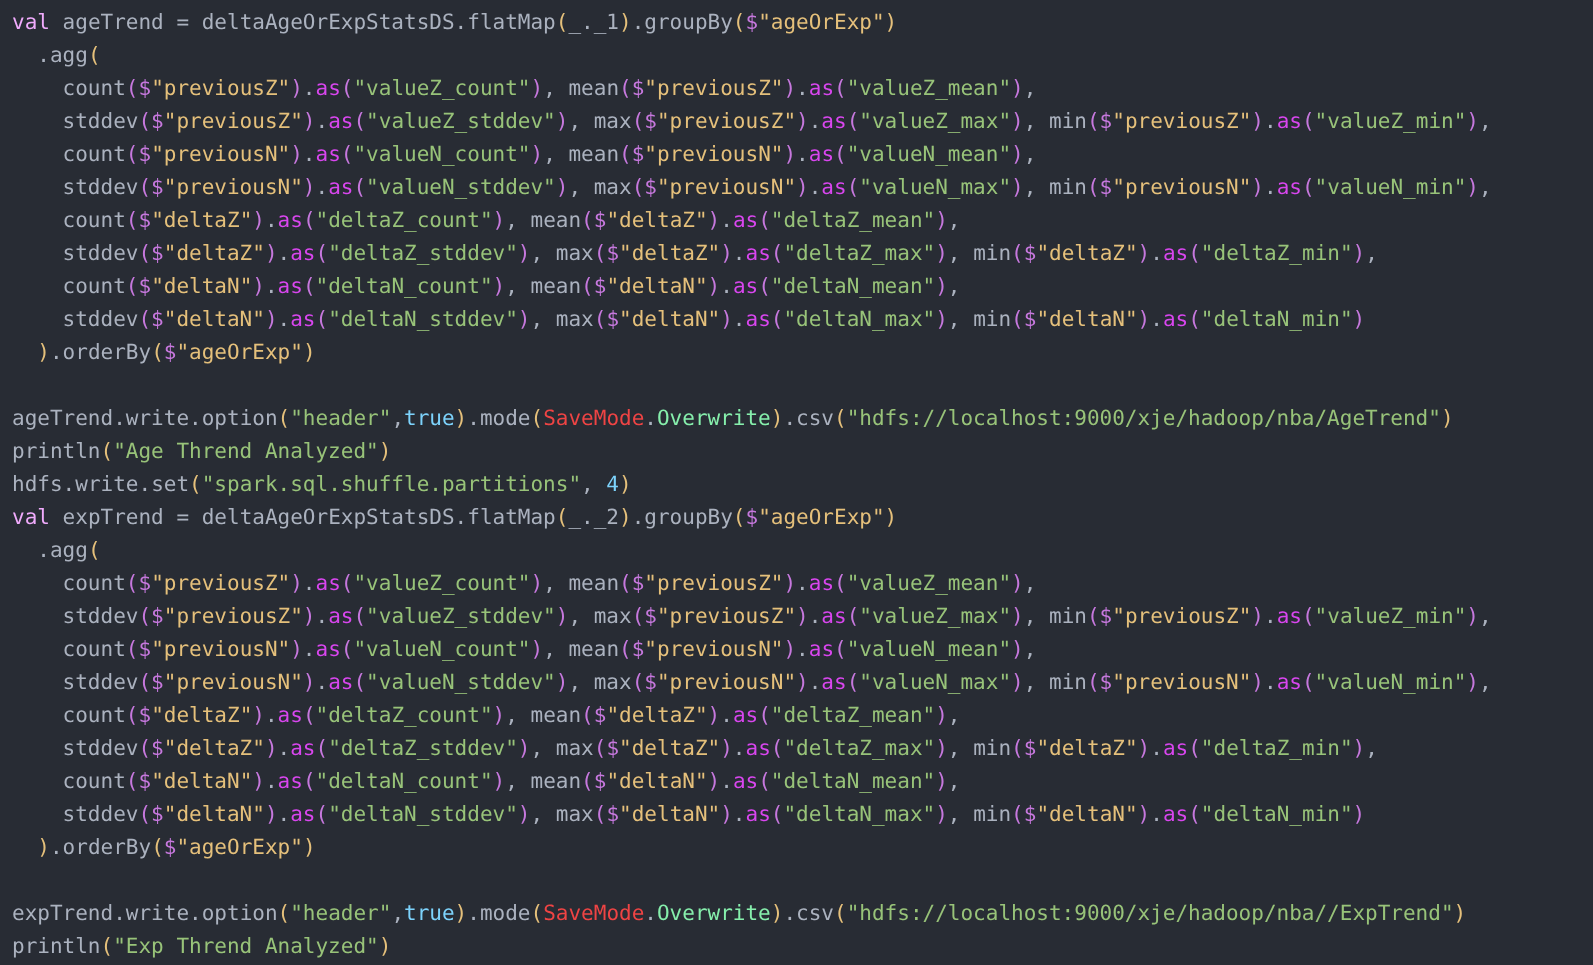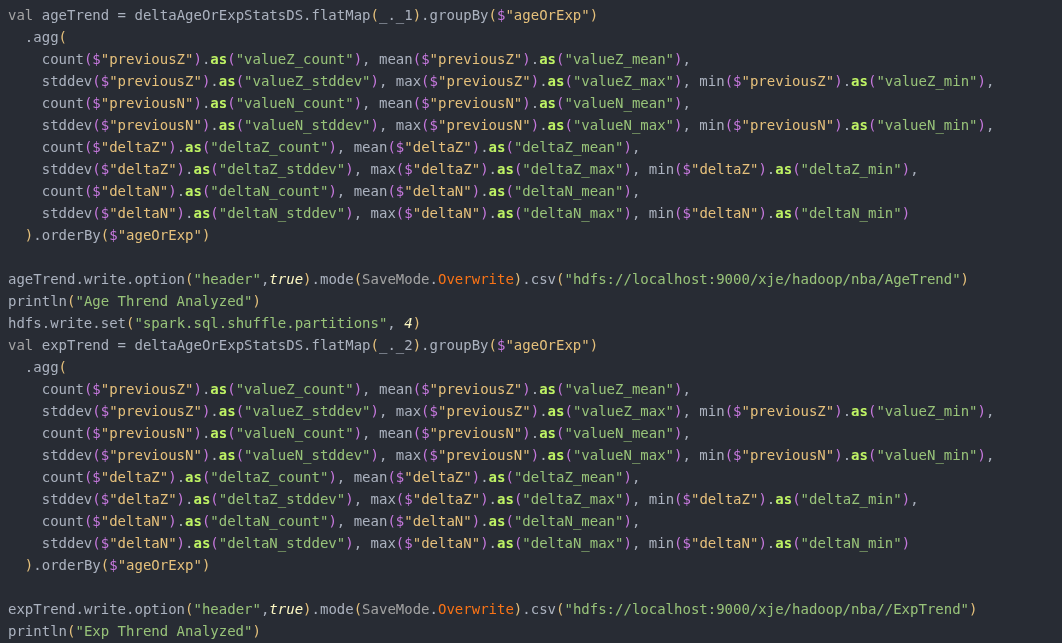--- a/index.html
+++ b/index.html
@@ -12,32 +12,32 @@
     color: #abb2bf;
     width: 1062px;
     height: 643px;
     overflow: hidden;
   }
   pre.code {
     margin: 0;
     padding: 4px 8px;
     white-space: pre;
   }
-  .kw  { color: #a3a3a3; }          
+  .kw  { color: #f0abfc; }          
   .id  { color: #abb2bf; }          
-  .fn  { color: #bef264; font-weight: bold; }          
+  .fn  { color: #d946ef; }          
   .str { color: #98c379; }          
   .col { color: #e5c07b; }          
   .dol { color: #c678dd; }          
-  .num { color: #fef9c3; font-style: italic; }          
+  .num { color: #7dd3fc; }          
   .paren{ color: #e5c07b; }         
   .paren2{ color: #c678dd; }        
   .op  { color: #abb2bf; }          
-  .obj { color: #a3a3a3; text-align: right; }          
-  .const{ color: #f97316; }         
+  .obj { color: #ef4444; text-align: right; }          
+  .const{ color: #86efac; }         
 </style>
 </head>
 <body>
 
 <pre class="code"><span class="kw">val</span> <span class="id">ageTrend</span> <span class="op">=</span> <span class="id">deltaAgeOrExpStatsDS</span><span class="op">.</span><span class="id">flatMap</span><span class="paren">(</span><span class="id">_._1</span><span class="paren">)</span><span class="op">.</span><span class="id">groupBy</span><span class="paren">(</span><span class="dol">$</span><span class="col">"ageOrExp"</span><span class="paren">)</span>
   <span class="op">.</span><span class="id">agg</span><span class="paren">(</span>
     <span class="id">count</span><span class="paren2">(</span><span class="dol">$</span><span class="col">"previousZ"</span><span class="paren2">)</span><span class="op">.</span><span class="fn">as</span><span class="paren2">(</span><span class="str">"valueZ_count"</span><span class="paren2">)</span><span class="op">,</span> <span class="id">mean</span><span class="paren2">(</span><span class="dol">$</span><span class="col">"previousZ"</span><span class="paren2">)</span><span class="op">.</span><span class="fn">as</span><span class="paren2">(</span><span class="str">"valueZ_mean"</span><span class="paren2">)</span><span class="op">,</span>
     <span class="id">stddev</span><span class="paren2">(</span><span class="dol">$</span><span class="col">"previousZ"</span><span class="paren2">)</span><span class="op">.</span><span class="fn">as</span><span class="paren2">(</span><span class="str">"valueZ_stddev"</span><span class="paren2">)</span><span class="op">,</span> <span class="id">max</span><span class="paren2">(</span><span class="dol">$</span><span class="col">"previousZ"</span><span class="paren2">)</span><span class="op">.</span><span class="fn">as</span><span class="paren2">(</span><span class="str">"valueZ_max"</span><span class="paren2">)</span><span class="op">,</span> <span class="id">min</span><span class="paren2">(</span><span class="dol">$</span><span class="col">"previousZ"</span><span class="paren2">)</span><span class="op">.</span><span class="fn">as</span><span class="paren2">(</span><span class="str">"valueZ_min"</span><span class="paren2">)</span><span class="op">,</span>
     <span class="id">count</span><span class="paren2">(</span><span class="dol">$</span><span class="col">"previousN"</span><span class="paren2">)</span><span class="op">.</span><span class="fn">as</span><span class="paren2">(</span><span class="str">"valueN_count"</span><span class="paren2">)</span><span class="op">,</span> <span class="id">mean</span><span class="paren2">(</span><span class="dol">$</span><span class="col">"previousN"</span><span class="paren2">)</span><span class="op">.</span><span class="fn">as</span><span class="paren2">(</span><span class="str">"valueN_mean"</span><span class="paren2">)</span><span class="op">,</span>
     <span class="id">stddev</span><span class="paren2">(</span><span class="dol">$</span><span class="col">"previousN"</span><span class="paren2">)</span><span class="op">.</span><span class="fn">as</span><span class="paren2">(</span><span class="str">"valueN_stddev"</span><span class="paren2">)</span><span class="op">,</span> <span class="id">max</span><span class="paren2">(</span><span class="dol">$</span><span class="col">"previousN"</span><span class="paren2">)</span><span class="op">.</span><span class="fn">as</span><span class="paren2">(</span><span class="str">"valueN_max"</span><span class="paren2">)</span><span class="op">,</span> <span class="id">min</span><span class="paren2">(</span><span class="dol">$</span><span class="col">"previousN"</span><span class="paren2">)</span><span class="op">.</span><span class="fn">as</span><span class="paren2">(</span><span class="str">"valueN_min"</span><span class="paren2">)</span><span class="op">,</span>

